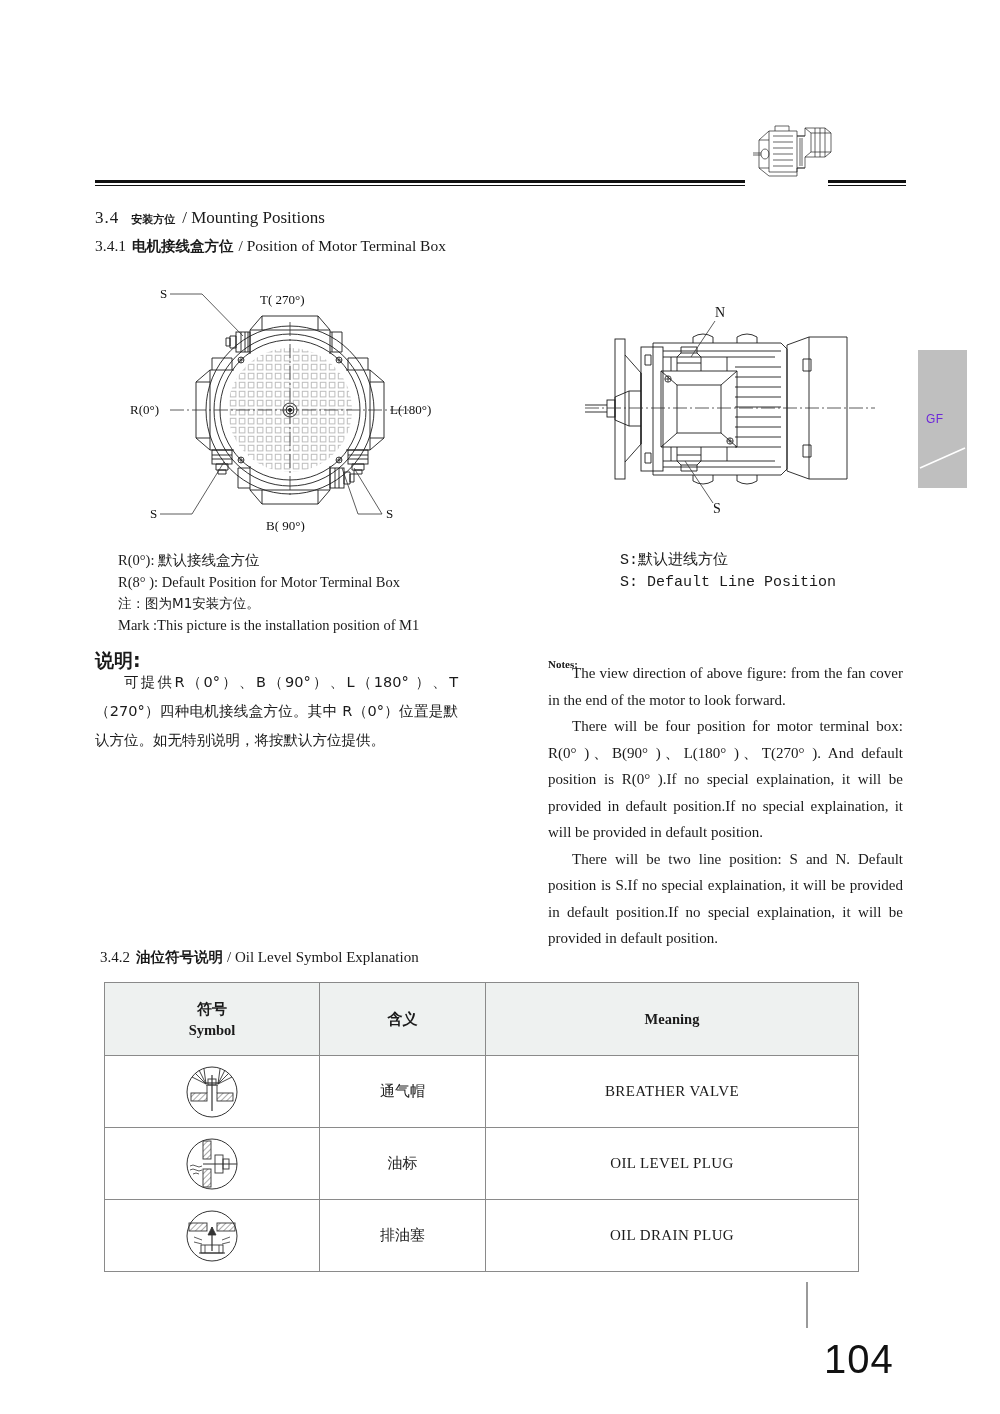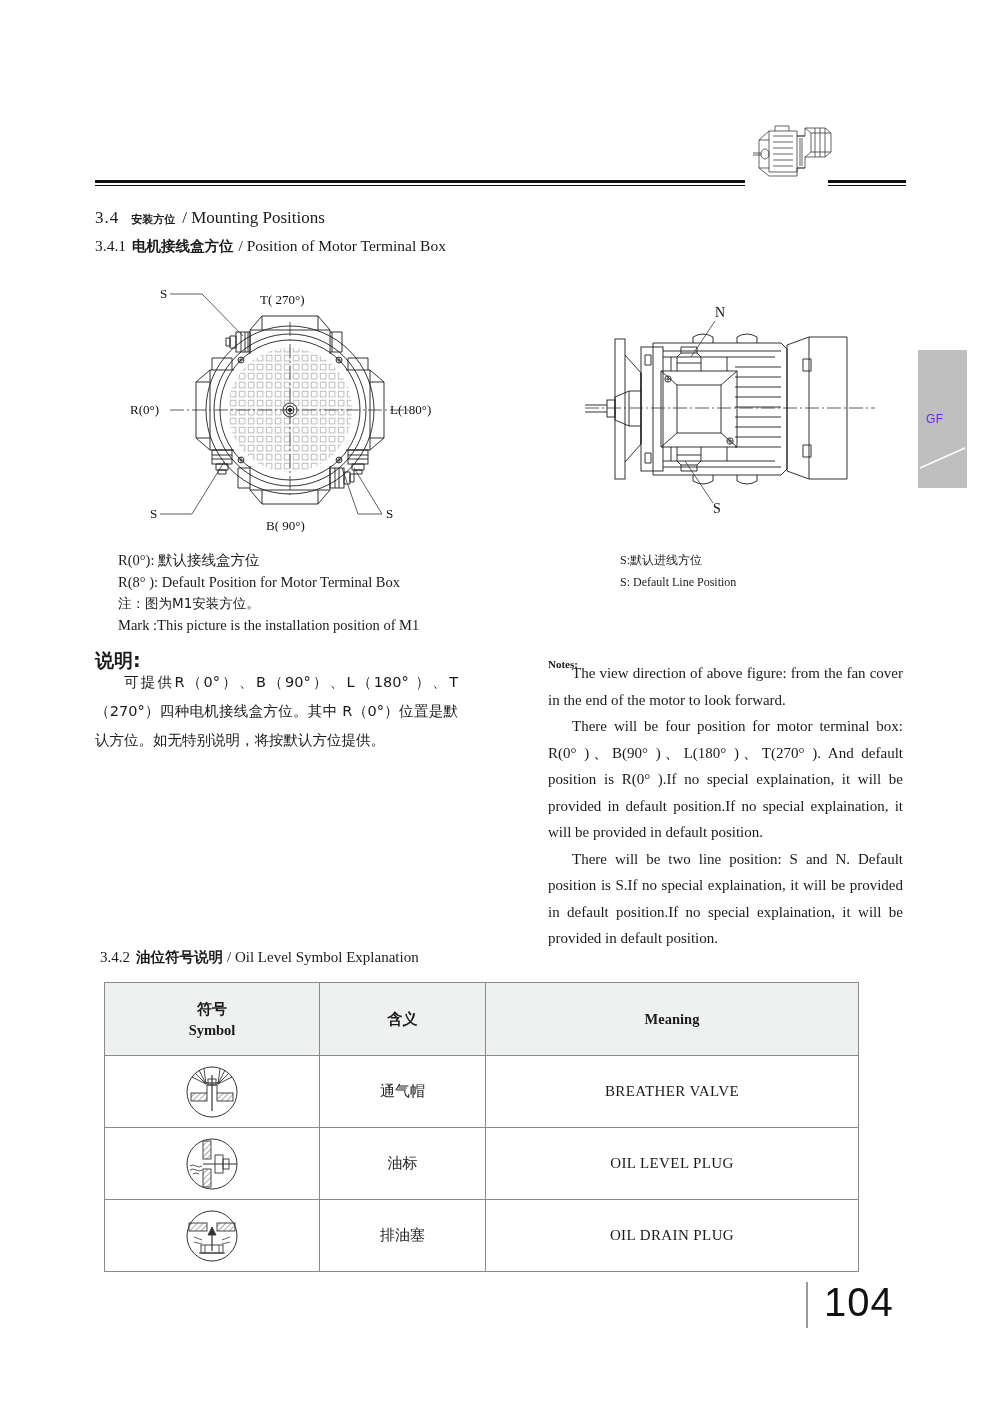--- a/index.html
+++ b/index.html
@@ -121,22 +121,23 @@
     left: 118px; top: 550px;
     width: 420px;
     font-size: 14.5px;
     line-height: 21.5px;
   }
   .cap-left .cn { font-family: "DejaVu Sans", sans-serif; font-size: 13.5px; }
   .cap-right {
     position: absolute;
     left: 620px; top: 550px;
     width: 320px;
-    font-size: 12px;
+    font-size: 15px;
     line-height: 21.5px;
+    font-family: Liberation Mono, monospace;
   }
 
   
   .cn-title {
     position: absolute;
     left: 95px; top: 648px;
     font-family: "DejaVu Sans", sans-serif;
     font-weight: bold;
     font-size: 19px;
   }
@@ -212,21 +213,21 @@
 
   
   .footer-rule {
     position: absolute;
     left: 806px; top: 1282px;
     width: 0; height: 46px;
     border-left: 2px solid #9a9a9a;
   }
   .page-num {
     position: absolute;
-    left: 824px; top: 1280px;
+    left: 824px; top: 1337px;
     font-family: "Liberation Sans", sans-serif;
     font-size: 40px;
     color: #111;
     letter-spacing: 1px;
   }
 </style>
 </head>
 <body>
 
 <div class="page">

